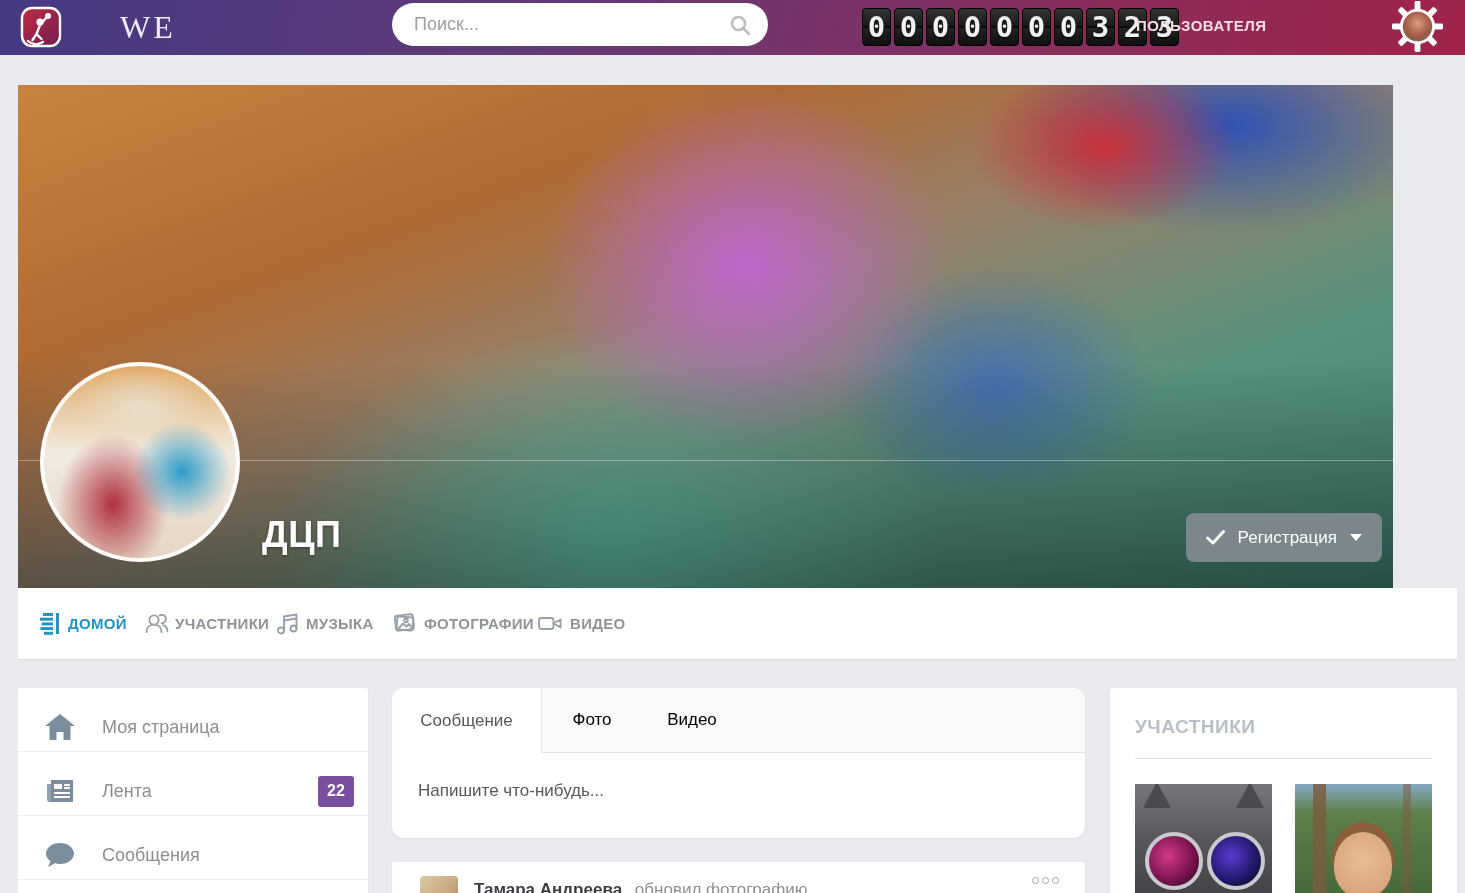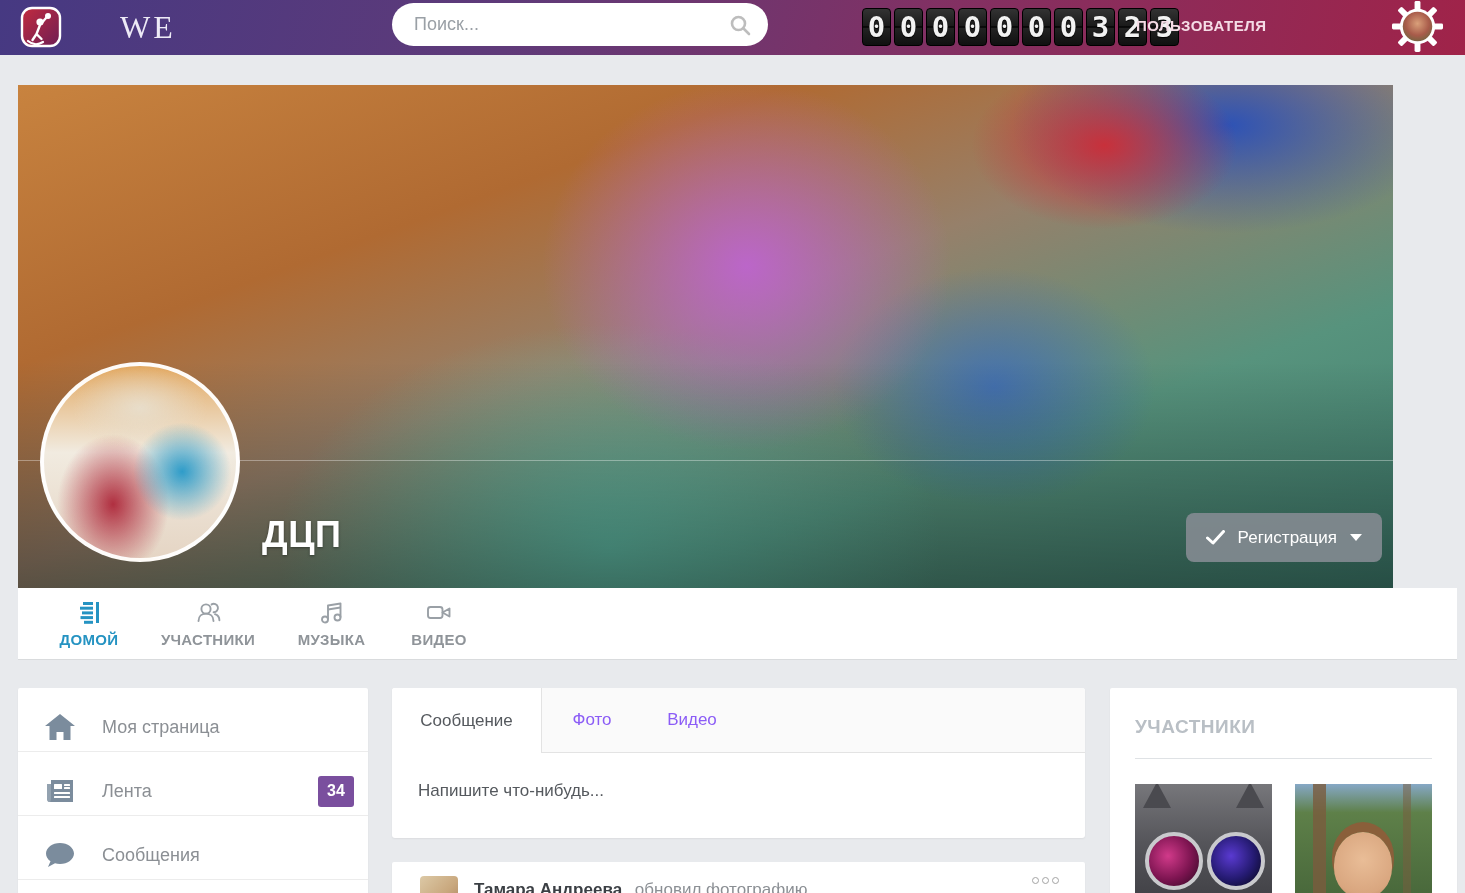--- a/index.html
+++ b/index.html
@@ -55,43 +55,43 @@
     text-shadow:0 1px 2px rgba(0,0,0,.4); }
   .register-btn { position:absolute; right:11px; bottom:26px; height:49px; padding:0 20px;
     background:rgba(130,138,144,.92); border:none; border-radius:8px; color:#fff; font-size:17px;
     display:flex; align-items:center; gap:13px; cursor:pointer; font-family:"Liberation Sans",sans-serif; }
   .caret-down { width:0; height:0; border-left:6px solid transparent; border-right:6px solid transparent;
     border-top:7px solid #fff; }
 
   
   .navbar { position:absolute; left:18px; top:588px; width:1439px; height:72px; background:#fff;
     border-bottom:1px solid #d9dbdd; display:flex; align-items:center; padding-left:18px; }
-  .nav-tab { display:flex; flex-direction:column; align-items:center; gap:5px; cursor:pointer; }
+  .nav-tab { display:flex; flex-direction:row; align-items:center; gap:5px; cursor:pointer; }
   .nav-tab .nt-label { font-size:15px; font-weight:bold; color:#8f9499; letter-spacing:.3px; }
   .nav-tab svg { stroke:#9aa0a6; }
   .nav-tab.active .nt-label { color:#2593c2; }
   .nav-tab.active svg { stroke:#2593c2; }
   .nt-home { width:106px; } .nt-members { width:132px; } .nt-music { width:115px;text-align:right; }
   .nt-photos { width:147px; } .nt-video { width:100px; }
 
   
   .left-card { position:absolute; left:18px; top:688px; width:350px; height:240px; background:#fff;
     border-radius:2px; box-shadow:0 1px 2px rgba(0,0,0,.06); }
   .side-row { height:64px; display:flex; align-items:center; padding:15px 14px 0 26px; position:relative;
     border-bottom:1px solid #ececec; cursor:pointer; }
   .side-row svg { flex:0 0 auto; }
   .side-label { margin-left:26px; font-size:18px; color:#8b8f94; }
   .side-badge { margin-left:auto; background:#7a4f9e; color:#fff; font-weight:bold; font-size:16px;
     min-width:36px; height:31px; border-radius:3px; display:flex; align-items:center; justify-content:center; }
 
   
   .composer-card { position:absolute; left:392px; top:688px; width:693px; height:150px; background:#fff;
-    border-radius:3px; box-shadow:0 1px 2px rgba(0,0,0,.06); overflow:hidden; }
+    border-radius:12px; box-shadow:0 1px 2px rgba(0,0,0,.06); overflow:hidden; }
   .composer-tabs { display:flex; height:65px; background:#fafafa; border-bottom:1px solid #e3e3e3; }
-  .ctab { display:flex; align-items:center; justify-content:center; font-size:17px; color:#8b5cf6;
+  .ctab { display:flex; align-items:center; justify-content:center; font-size:17px; color:#000000;
     cursor:pointer; }
   .ctab.active { width:150px; background:#fff; border-right:1px solid #e3e3e3; color:#55595e;
     margin-bottom:-1px; }
   .ctab:not(.active) { width:100px; }
   .composer-body { padding:28px 26px; font-size:17px; color:#55595e; cursor:text; }
 
   .post-card { position:absolute; left:392px; top:862px; width:693px; height:90px; background:#fff;
     border-radius:2px 2px 0 0; box-shadow:0 1px 2px rgba(0,0,0,.06); }
   .post-avatar { position:absolute; left:28px; top:14px; width:38px; height:38px; border-radius:4px;
     background:linear-gradient(135deg,#dcc9a6 0%,#c9a87e 55%,#a9805c 100%); }
@@ -237,20 +237,31 @@
       <svg width="27" height="27" viewBox="0 0 27 27" fill="none" stroke="#9aa0a6">
         <g stroke-width="1.9" stroke="#9aa0a6">
           <circle cx="7" cy="20.5" r="3"></circle>
           <circle cx="19.5" cy="18.5" r="3"></circle>
           <path d="M10 20.5 V6.5 L22.5 4.5 V18.5" stroke-linejoin="round"></path>
           <path d="M10 10.5 L22.5 8.5"></path>
         </g>
       </svg>
       <span class="nt-label">МУЗЫКА</span>
     </div>
+    <div class="nav-tab nt-photos">
+      <svg width="30" height="27" viewBox="0 0 30 27" fill="none" stroke="#9aa0a6">
+        <g stroke-width="1.9" stroke-linejoin="round" stroke="#9aa0a6">
+          <rect x="6.5" y="5" width="18" height="15" rx="2.5" transform="rotate(-6 15 13)"></rect>
+          <rect x="8" y="7" width="16" height="13" rx="2" transform="rotate(5 16 13)"></rect>
+          <circle cx="17" cy="10.5" r="1.8"></circle>
+          <path d="M9.5 18.5 L14 13.5 L17.5 16.5 L20 14 L23.5 18"></path>
+        </g>
+      </svg>
+      <span class="nt-label">ФОТОГРАФИИ</span>
+    </div>
     <div class="nav-tab nt-video">
       <svg width="29" height="27" viewBox="0 0 29 27" fill="none" stroke="#9aa0a6">
         <g stroke-width="1.9" stroke-linejoin="round" stroke="#9aa0a6">
           <rect x="3" y="8" width="14.5" height="11" rx="2.5"></rect>
           <path d="M17.5 13.5 L24.5 9.5 V17.5 Z"></path>
         </g>
       </svg>
       <span class="nt-label">ВИДЕО</span>
     </div>
   </nav>
@@ -268,21 +279,21 @@
         <path d="M3 8 H7 V22 Q7 26 5 26 Q3 26 3 22 Z" fill="#93a2b0"></path>
         <g fill="#fff">
           <rect x="10" y="8" width="8" height="5" rx="0.5"></rect>
           <rect x="20" y="8" width="6" height="2" rx="0.5"></rect>
           <rect x="20" y="11" width="6" height="2" rx="0.5"></rect>
           <rect x="10" y="16" width="16" height="2" rx="0.5"></rect>
           <rect x="10" y="20" width="16" height="2" rx="0.5"></rect>
         </g>
       </svg>
       <span class="side-label">Лента</span>
-      <span class="side-badge">34</span>
+      <span class="side-badge">22</span>
     </div>
     <div class="side-row">
       <svg width="32" height="29" viewBox="0 0 32 29" fill="#7b8c9d">
         <path d="M16 2 C23.7 2 30 6.7 30 12.5 C30 18.3 23.7 23 16 23 C14.2 23 12.5 22.8 11 22.3 L4 26 L6.5 20.2 C3.7 18.3 2 15.6 2 12.5 C2 6.7 8.3 2 16 2 Z"></path>
       </svg>
       <span class="side-label">Сообщения</span>
     </div>
   </aside>
 
   <section class="composer-card">

